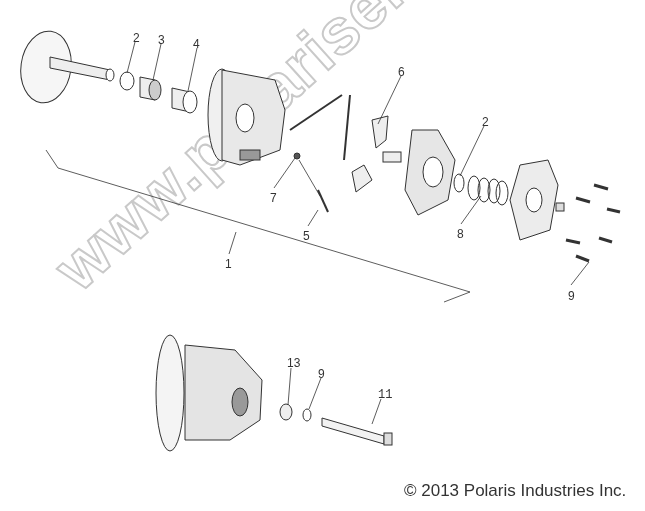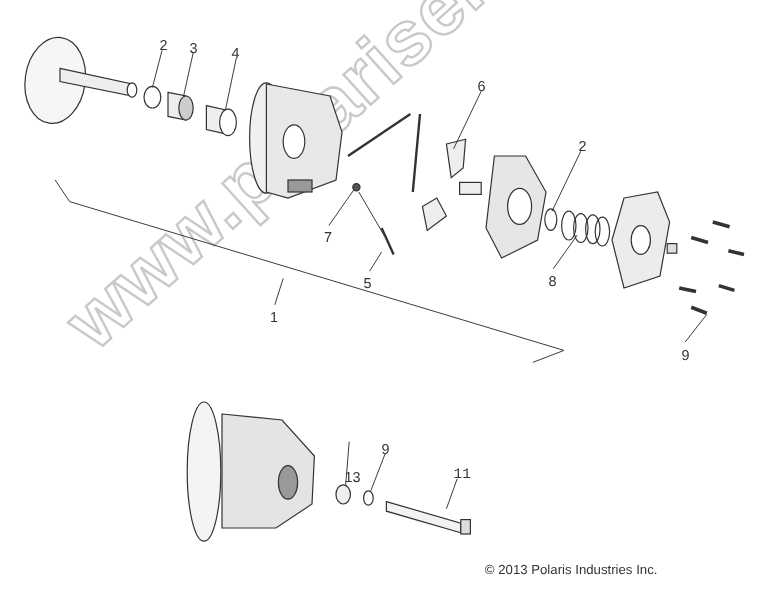--- a/index.html
+++ b/index.html
@@ -1,19 +1,19 @@
 <!DOCTYPE html>
 <html><head>
 <meta charset="utf-8">
 <style>
   html,body{margin:0;padding:0;background:#ffffff;}
   #stage{position:relative;width:645px;height:511px;overflow:hidden;background:#fff;font-family:"Liberation Sans",sans-serif;}
   svg{position:absolute;left:0;top:0;}
   .callout{position:absolute;font-size:12px;color:#333;line-height:12px;}
-  .copyright{position:absolute;left:404px;top:469px;font-size:11px;color:#333;}
+  .copyright{position:absolute;left:404px;top:481px;font-size:17px;color:#333;}
   .watermark{position:absolute;left:40px;top:250px;font-size:64px;font-weight:bold;color:rgba(255,255,255,0);
     -webkit-text-stroke:2px #c9c9c9;transform:rotate(-42deg);transform-origin:0 0;white-space:nowrap;letter-spacing:1px;}
 </style>
 </head>
 <body>
 
 <div id="stage">
 
   <div class="watermark">www.polarisersatzteile.de</div>
 
@@ -114,16 +114,16 @@
   <span class="callout" style="left:158px;top:34px;">3</span>
   <span class="callout" style="left:193px;top:38px;">4</span>
   <span class="callout" style="left:303px;top:230px;">5</span>
   <span class="callout" style="left:398px;top:66px;">6</span>
   <span class="callout" style="left:270px;top:192px;">7</span>
   <span class="callout" style="left:457px;top:228px;">8</span>
   <span class="callout" style="left:568px;top:290px;">9</span>
   <span class="callout" style="left:482px;top:116px;">2</span>
   <span class="callout" style="left:378px;top:389px;font-family:Liberation Mono, monospace;">11</span>
   <span class="callout" style="left:318px;top:368px;">9</span>
-  <span class="callout" style="left:287px;top:357px;margin-top:35px;">13</span>
+  <span class="callout" style="left:287px;top:357px;">13</span>
 
   <div class="copyright">© 2013 Polaris Industries Inc.</div>
 </div>
 
 </body></html>

